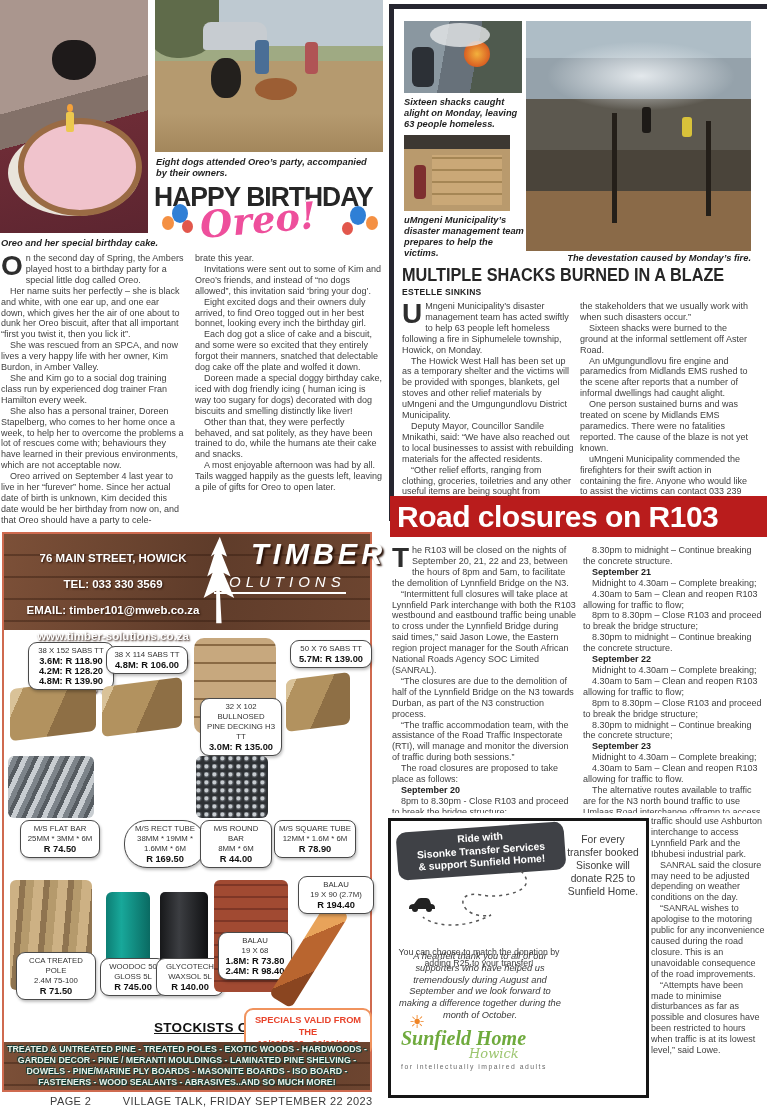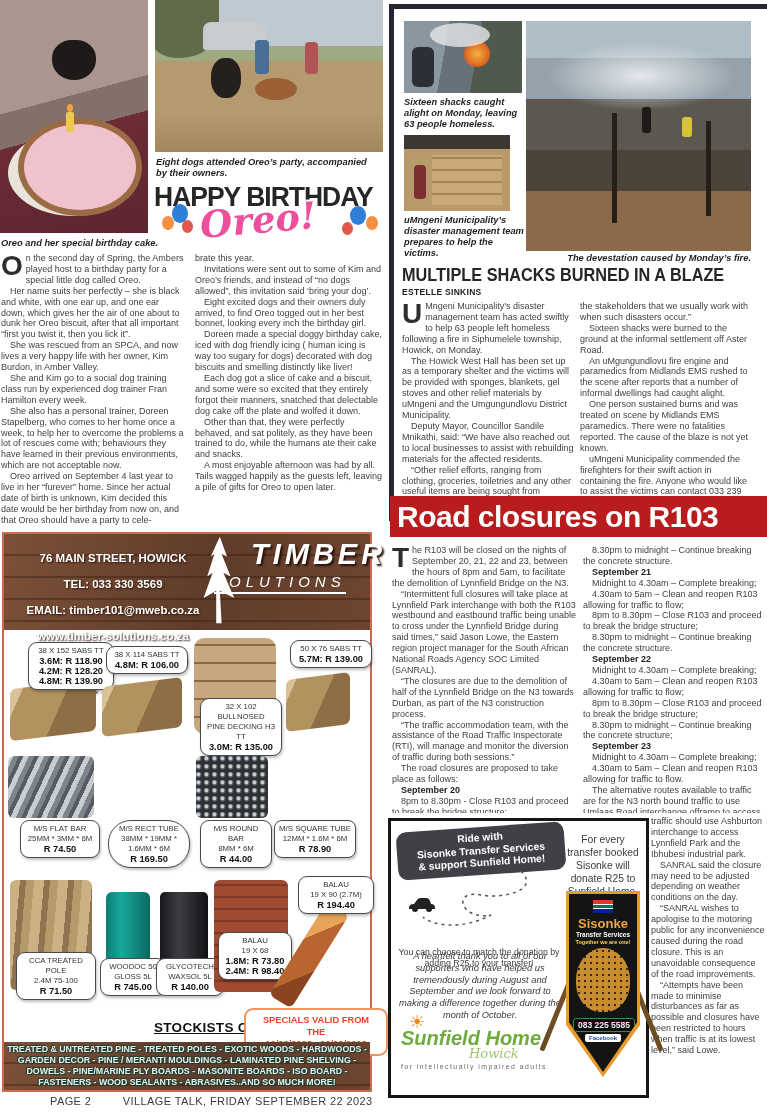--- a/index.html
+++ b/index.html
@@ -61,35 +61,35 @@
   .poles{background:repeating-linear-gradient(95deg,#cdb184 0 10px,#8f7450 10px 16px,#b59a6c 16px 24px);}
   .tin{background:linear-gradient(90deg,#0d7e74,#18a89a 35%,#0a6a62);border-radius:6px 6px 4px 4px;}
   .bucket{background:linear-gradient(90deg,#17181a,#3c3e42 40%,#101113);border-radius:5px 5px 8px 8px;}
   .bricks{background:repeating-linear-gradient(0deg,#a14a32 0 10px,#7e3626 10px 12px),
           repeating-linear-gradient(90deg,rgba(255,220,190,.25) 0 2px,transparent 2px 18px);}
   .bplank{background:linear-gradient(125deg,#e8a35a 0 30%,#b9652f 30% 70%,#8a4520 70%);transform:rotate(32deg);}
   .vat-box{position:absolute;background:#fff;border:1.5px solid #e2e2e2;border-radius:8px;color:#e8432b;
            font-weight:800;font-size:9.8px;padding:5px 8px;box-shadow:1px 2px 3px rgba(0,0,0,.3);}
   .stockists-of{position:absolute;font-weight:800;font-size:13.5px;color:#111;text-decoration:underline;letter-spacing:.3px;}
   .specials{position:absolute;background:#fff;border:2px solid #f0935e;border-radius:9px;color:#e8432b;
-            font-weight:800;font-size:9.3px;line-height:12px;text-align:center;padding:4px 14px;}
+            font-weight:800;font-size:9.3px;line-height:12px;text-align:center;padding:4px 6px;}
   .t-strip{position:absolute;left:0;bottom:0;width:366px;height:46px;text-align:center;}
   .t-strip p{margin:0;font-weight:800;font-size:8.8px;line-height:11px;color:#e9f2e9;
              text-shadow:0 0 2px #173f38,1px 1px 0 #173f38,-1px -1px 0 #173f38;}
   
   .sisonke{position:absolute;left:388px;top:818px;width:255px;height:274px;border:3px solid #161616;background:#fff;}
   .s-banner{position:absolute;left:6px;top:6px;width:156px;background:#3f4146;border-radius:10px;
             transform:rotate(-4deg);padding:5px 6px;text-align:center;color:#fff;}
   .s-banner p{margin:0;font-weight:800;font-size:10.3px;line-height:12.5px;}
   .s-donate{position:absolute;left:172px;top:12px;width:80px;text-align:center;font-size:10.3px;line-height:13px;color:#3c3c3c;}
   .s-match{position:absolute;left:2px;top:104px;width:172px;text-align:center;font-size:8.8px;line-height:10.5px;color:#3c3c3c;margin-top:22px;}
   .s-thanks{position:absolute;left:2px;top:130px;width:174px;text-align:center;font-style:italic;
             font-size:9.3px;line-height:11.8px;color:#3a3a3a;}
   .sun-logo{position:absolute;left:10px;top:206px;width:160px;}
-  .sun-name{font-family:Liberation Sans, sans-serif;font-style:italic;font-weight:700;font-size:20px;color:#6faa3d;}
+  .sun-name{font-family:Liberation Serif, serif;font-style:italic;font-weight:700;font-size:20px;color:#6faa3d;}
   .sun-town{font-family:"DejaVu Serif",serif;font-style:italic;font-size:13px;color:#9cc56f;margin-left:68px;margin-top:-4px;}
   .sun-tag{font-size:6.8px;letter-spacing:1.5px;color:#6b6b6b;margin-top:2px;}
   .sun-icon{position:absolute;left:8px;top:-16px;color:#ef8426;font-size:18px;}
   .shield-wrap{position:absolute;left:172px;top:48px;width:80px;height:216px;}
   .stick{position:absolute;width:5px;height:170px;background:linear-gradient(#caa43c,#7a5a1e 20%,#6b4a22);border-radius:3px;}
   .shield{position:absolute;left:3px;top:22px;width:74px;height:186px;background:#e99a2c;
           clip-path:polygon(0 0,100% 0,100% 72%,50% 100%,0 72%);}
   .shield-in{position:absolute;left:3px;top:3px;width:68px;height:178px;background:#141414;
              clip-path:polygon(0 0,100% 0,100% 72%,50% 100%,0 72%);}
   .flag{position:absolute;left:24px;top:6px;width:20px;height:13px;
@@ -146,22 +146,22 @@
   <p class="para">Her name suits her perfectly – she is black and white, with one ear up, and one ear down, which gives her the air of one about to dunk her Oreo biscuit, after that all important “first you twist it, then you lick it”.</p>
       <p class="para">She was rescued from an SPCA, and now lives a very happy life with her owner, Kim Burdon, in Amber Valley.</p>
       <p class="para">She and Kim go to a social dog training class run by experienced dog trainer Fran Hamilton every week.</p>
       <p class="para">She also has a personal trainer, Doreen Stapelberg, who comes to her home once a week, to help her to overcome the problems a lot of rescues come with; behaviours they have learned in their previous environments, which are not acceptable now.</p>
       <p class="para">Oreo arrived on September 4 last year to live in her “furever” home. Since her actual date of birth is unknown, Kim decided this date would be her birthday from now on, and that Oreo should have a party to cele-</p>
     </div>
   <div class="col" style="left:195px;top:253px;width:188px;height:276px;">
       <p class="para noind">brate this year.</p>
       <p class="para">Invitations were sent out to some of Kim and Oreo’s friends, and instead of “no dogs allowed”, this invitation said ‘bring your dog’.</p>
       <p class="para">Eight excited dogs and their owners duly arrived, to find Oreo togged out in her best bonnet, looking every inch the birthday girl.</p>
+      <p class="para">Each dog got a slice of cake and a biscuit, and some were so excited that they entirely forgot their manners, snatched that delectable dog cake off the plate and wolfed it down.</p>
       <p class="para">Doreen made a special doggy birthday cake, iced with dog friendly icing ( human icing is way too sugary for dogs) decorated with dog biscuits and smelling distinctly like liver!</p>
-      <p class="para">Each dog got a slice of cake and a biscuit, and some were so excited that they entirely forgot their manners, snatched that delectable dog cake off the plate and wolfed it down.</p>
       <p class="para">Other than that, they were perfectly behaved, and sat politely, as they have been trained to do, while the humans ate their cake and snacks.</p>
       <p class="para">A most enjoyable afternoon was had by all. Tails wagged happily as the guests left, leaving a pile of gifts for Oreo to open later.</p>
     </div>
 
   <div class="fire-box">
     <div class="ph" style="left:10px;top:12px;width:118px;height:72px;background:linear-gradient(100deg,#8a97a0 0 35%,#67717a 35% 60%,#4f5a4e 60%);">
       <div class="fig" style="left:60px;top:20px;width:26px;height:26px;background:radial-gradient(#f3b13c,#d95f22 70%);border-radius:50%;"></div>
       <div class="fig" style="left:26px;top:2px;width:60px;height:24px;background:rgba(230,232,234,.8);border-radius:50%;"></div>
       <div class="fig" style="left:8px;top:26px;width:22px;height:40px;background:#2c3036;border-radius:6px;"></div>
     </div>
@@ -277,21 +277,21 @@
         <p class="cline b">5.7M: R 139.00</p>
       </div>
 
     <div class="pimg steel-flat" style="left:4px;top:222px;width:86px;height:62px;"></div>
     <div class="pcard" style="left:16px;top:286px;width:70px;">
         <p class="cline">M/S FLAT BAR</p>
         <p class="cline">25MM * 3MM * 6M</p>
         <p class="cline b">R 74.50</p>
       </div>
     <div class="pimg steel-grid" style="left:96px;top:222px;width:82px;height:62px;"></div>
-    <div class="pcard" style="left:104px;top:286px;width:72px;border-radius:23px;">
+    <div class="pcard" style="left:120px;top:286px;width:72px;border-radius:23px;">
         <p class="cline">M/S RECT TUBE</p>
         <p class="cline">38MM * 19MM *</p>
         <p class="cline">1.6MM * 6M</p>
         <p class="cline b">R 169.50</p>
       </div>
     <div class="pimg steel-round" style="left:192px;top:222px;width:72px;height:62px;"></div>
     <div class="pcard" style="left:196px;top:286px;width:62px;">
         <p class="cline">M/S ROUND BAR</p>
         <p class="cline">8MM * 6M</p>
         <p class="cline b">R 44.00</p>
@@ -365,34 +365,19 @@
         <circle cx="22" cy="12" r="3" fill="#222"></circle>
     </svg>
     <div class="s-match">You can choose to match the donation by adding R25 to your transfer!</div>
     <div class="s-thanks">A heartfelt thank you to all of our supporters who have helped us tremendously during August and September and we look forward to making a difference together during the month of October.</div>
     <div class="sun-logo">
       <div class="sun-icon">☀</div>
       <div class="sun-name">Sunfield Home</div>
       <div class="sun-town">Howick</div>
       <div class="sun-tag">for intellectually impaired adults</div>
     </div>
-    <div class="shield-wrap">
-      <div class="stick" style="left:8px;top:18px;transform:rotate(22deg);"></div>
-      <div class="stick" style="left:64px;top:18px;transform:rotate(-22deg);"></div>
-      <div class="shield">
-        <div class="shield-in">
-          <div class="flag"></div>
-          <div class="s-name">Sisonke</div>
-          <div class="s-sub">Transfer Services</div>
-          <div class="s-tag">Together we are one!</div>
-          <div class="leopard"></div>
-          <div class="s-phone">083 225 5585</div>
-          <div class="s-fb">Facebook</div>
-        </div>
-      </div>
-    </div>
   </div>
 
   <div class="footer">
     <span>PAGE  2</span>
     <span>VILLAGE TALK, FRIDAY SEPTEMBER 22 2023</span>
   </div>
 </div>
 
 </body></html>

